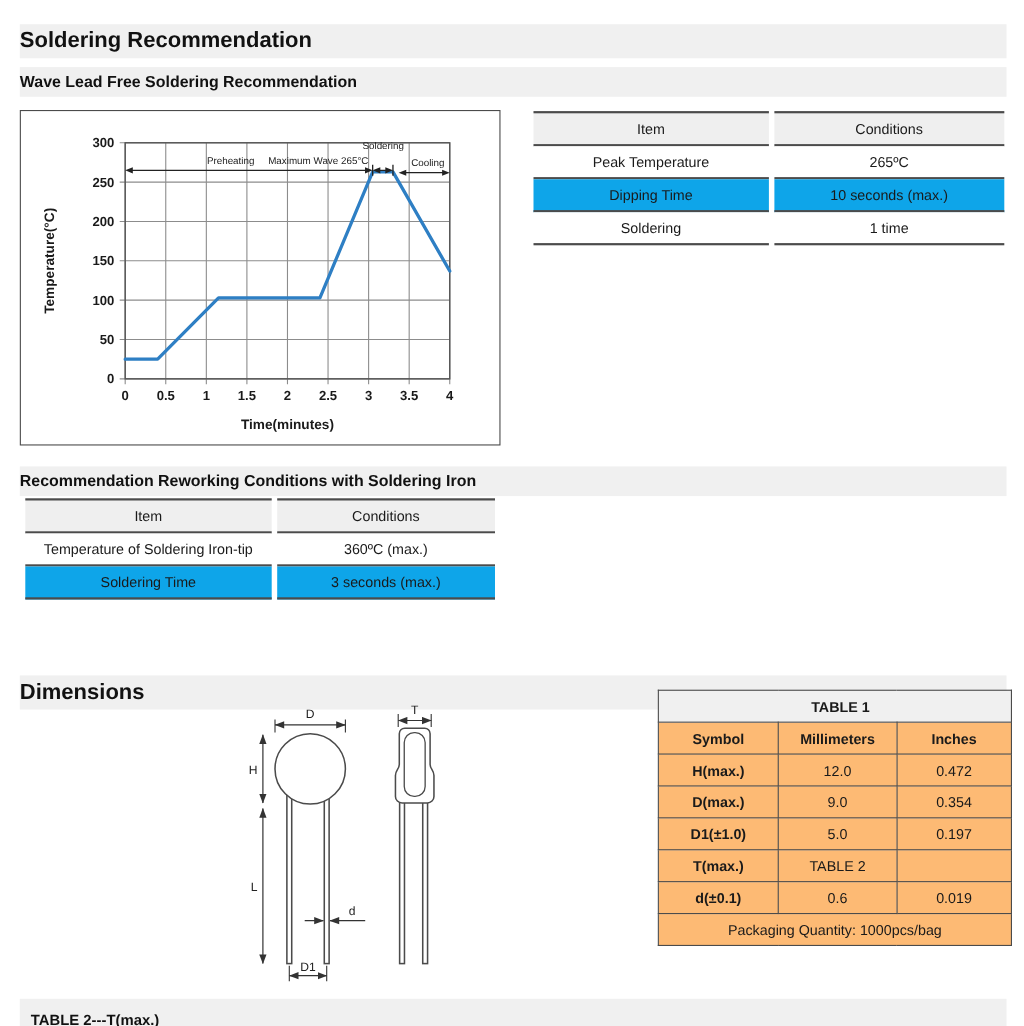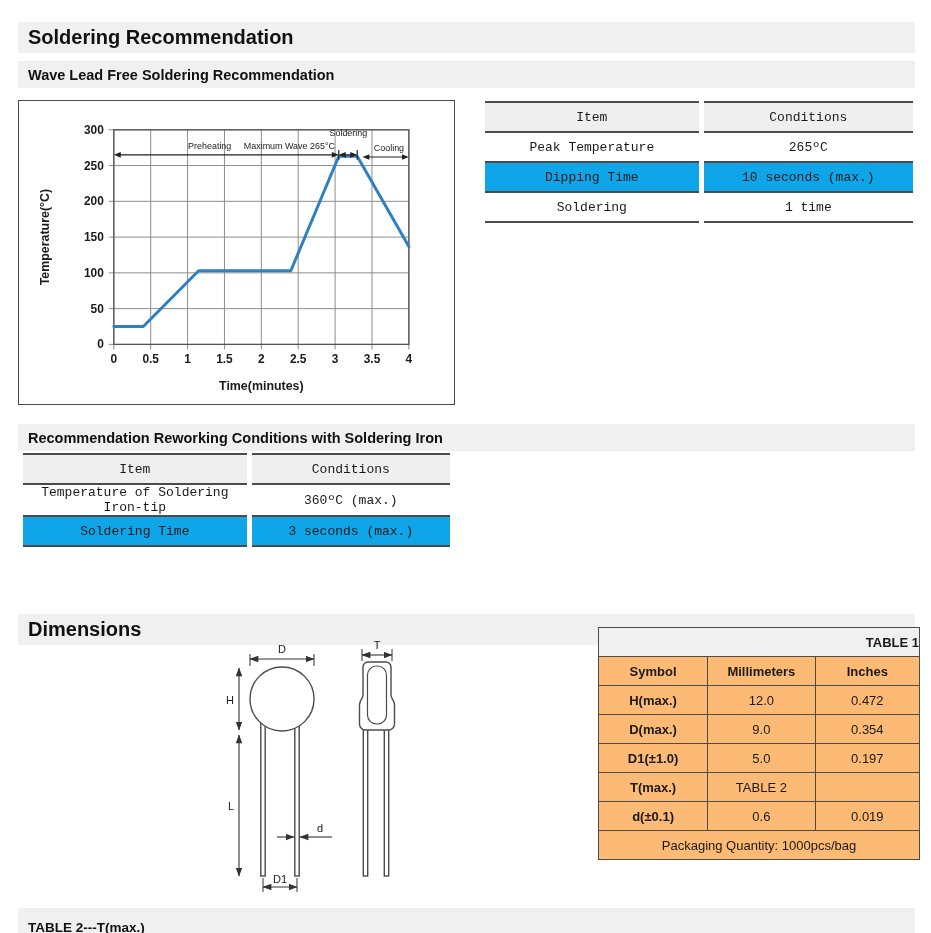--- a/index.html
+++ b/index.html
@@ -1,45 +1,45 @@
 <!DOCTYPE html>
 <html><head>
 <meta charset="utf-8">
 <style>
   html,body{margin:0;padding:0;background:#fff;}
   .page{
     position:relative;width:931px;height:933px;background:#ffffff;overflow:hidden;
     font-family:"Liberation Sans",sans-serif;color:#1a1a1a;
   }
   .hbar{position:absolute;left:18px;width:897px;background:#f0f0f0;display:flex;align-items:center;}
-  .hbar .txt{padding-left:10px;font-weight:bold;color:#111;}
+  .hbar .txt{font-weight:bold;color:#111;}
   .bar-l{height:31px}
   .bar-l .txt{font-size:20px;}
   .bar-s{height:27px}
   .bar-s .txt{font-size:14.5px;}
   .chart-panel{
     position:absolute;left:18px;top:100px;width:437px;height:305px;
     border:1.5px solid #4b4b4b;box-sizing:border-box;background:#fff;
   }
   .chart-panel svg{width:100%;height:100%;display:block;}
   .tick{font:bold 12px "Liberation Sans",sans-serif;fill:#1a1a1a;}
   .axis-title{font:bold 12.5px "Liberation Sans",sans-serif;fill:#1a1a1a;}
   .ann{font:9px "Liberation Sans",sans-serif;fill:#222;}
   
-  .ruletable{border-collapse:separate;border-spacing:5px 0;width:100%;font-size:13px;color:#1a1a1a;table-layout:fixed;font-family:Liberation Mono, monospace;}
+  .ruletable{border-collapse:separate;border-spacing:5px 0;width:100%;font-size:13px;color:#1a1a1a;table-layout:fixed;}
   .ruletable th,.ruletable td{height:28px;text-align:center;vertical-align:middle;font-weight:400;
     border-bottom:2px solid #4b4b4b;background:#fff;padding:0;}
   .ruletable tr.head th{border-top:2px solid #4b4b4b;background:#efefef;}
   .ruletable tr.alt td{background:#0ea5e9;}
   .wave-table-wrap{position:absolute;left:480px;top:101px;width:438px;}
   .rework-table-wrap{position:absolute;left:18px;top:453px;width:437px;}
   
   .gridtable{border-collapse:collapse;width:100%;font-size:13px;color:#1a1a1a;table-layout:fixed;}
   .gridtable th,.gridtable td{border:1.6px solid #4b4b4b;height:28px;text-align:center;vertical-align:middle;padding:0;background:#fdba74;}
-  .gridtable .ttl{text-align:right;padding-left:10px;font-weight:bold;background:#f0f0f0;}
+  .gridtable .ttl{text-align:center;padding-left:10px;font-weight:bold;background:#f0f0f0;}
   .gridtable th{font-weight:bold;}
   .gridtable td.sym{font-weight:bold;}
   .gridtable td.foot{font-weight:400;}
   .dim-table-wrap{position:absolute;left:598px;top:627px;width:322px;}
   .draw-panel{position:absolute;left:200px;top:638px;width:270px;height:268px;}
   .draw-panel svg{width:100%;height:100%;display:block;}
   .part{fill:#fff;stroke:#4b4b4b;stroke-width:1.4;}
   .partline{fill:none;stroke:#4b4b4b;stroke-width:1.2;}
   .dim{stroke:#333;stroke-width:1.1;}
   .thin{stroke:#333;stroke-width:1;}

